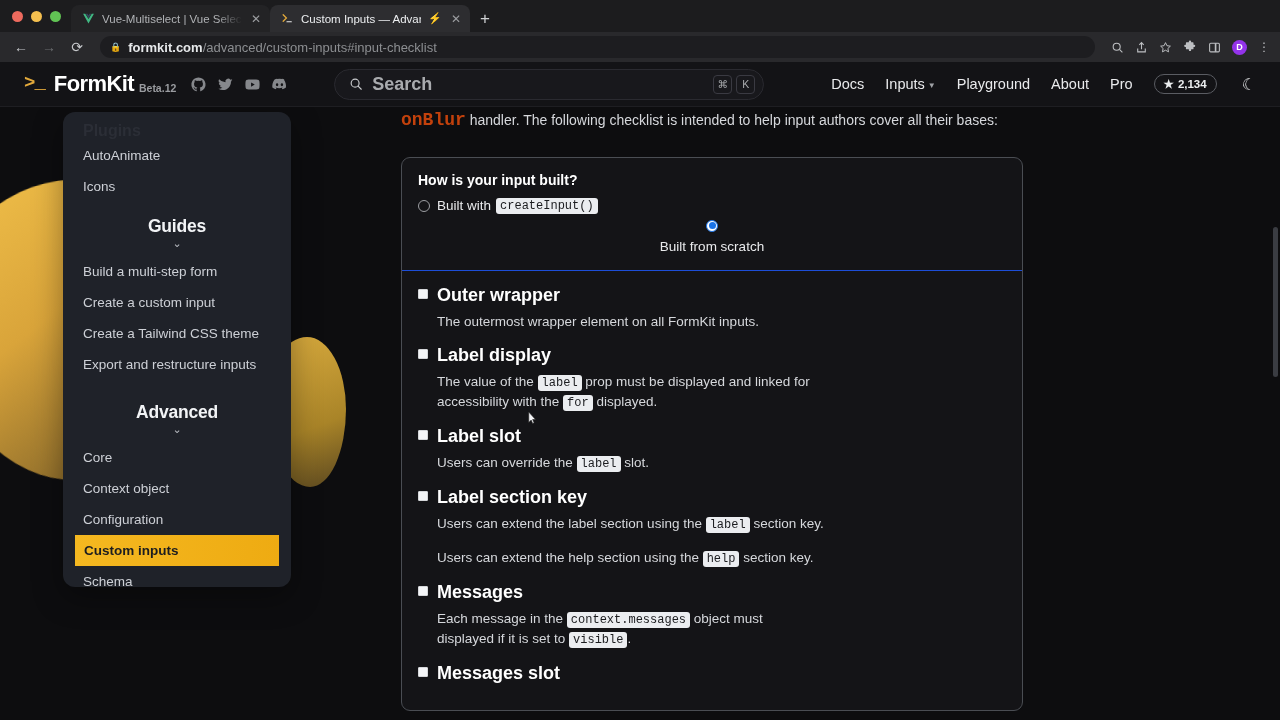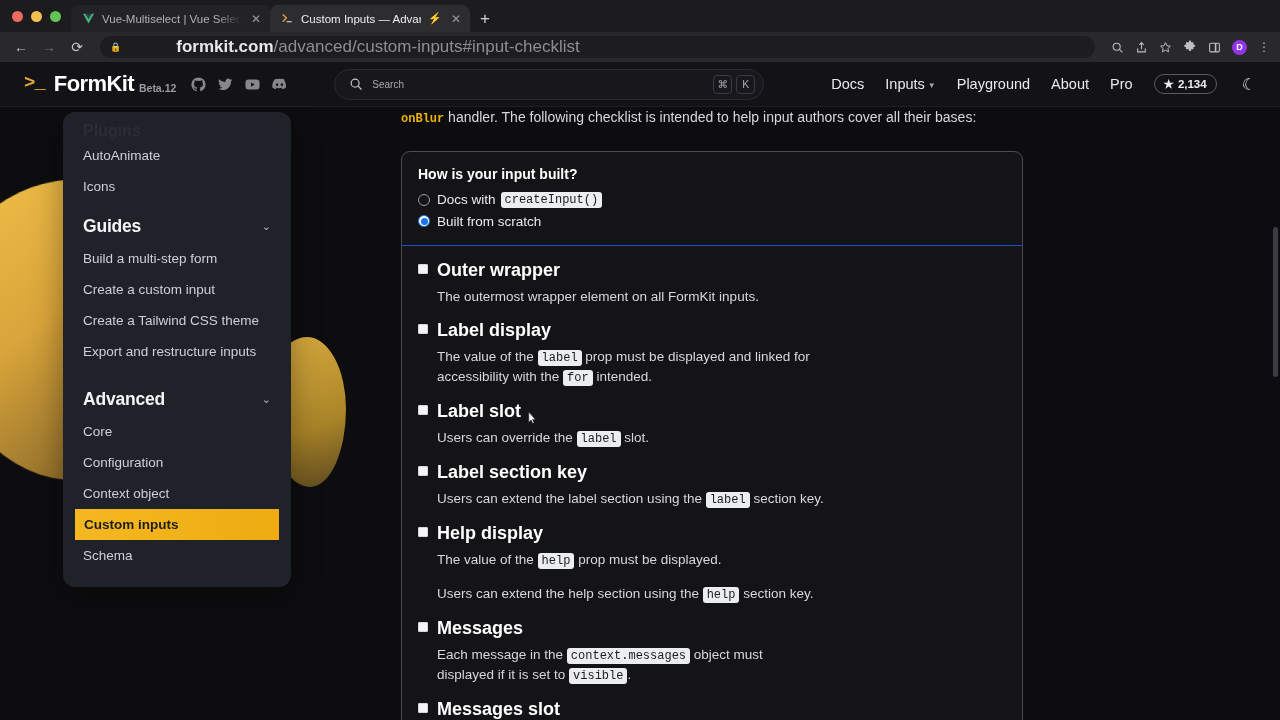--- a/index.html
+++ b/index.html
@@ -39,21 +39,21 @@
     height: 30px; background: #29292c; display: flex; align-items: center;
     padding: 0 10px; gap: 6px;
   }
   .navbtn { color:#c6c8cb; font-size:14px; width:22px; text-align:center; line-height:1; }
   .navbtn.dim { color:#6b6d70; }
   .omnibox {
     flex: 1; height: 22px; background: #1d1d20; border-radius: 11px;
     display: flex; align-items: center; padding: 0 10px; gap: 7px; margin: 0 6px;
   }
   .lock { font-size: 9px; color:#a8aaad; }
-  .url { font-size: 17px; color:#8c8e91; white-space:nowrap;margin-left:48px; }
+  .url { font-size: 13px; color:#8c8e91; white-space:nowrap; }
   .url b { color:#e6e8ea; font-weight: 700; }
   .tb-icons { display:flex; align-items:center; gap:11px; padding-left:4px; }
   .tb-ic { color:#bdbfc2; font-size:12px; display:flex; align-items:center; }
   .ext-dot { width:15px;height:15px;border-radius:50%;background:#9333ea;color:#fff;font-size:9px;display:flex;align-items:center;justify-content:center;font-weight:700;}
 
   
   .page { position: relative; width: 1280px; height: 658px; background:#0d0d0f; overflow:hidden; }
 
   .blob { position: absolute; filter: blur(0.4px); z-index: 0; }
   .blob1 {
@@ -81,21 +81,21 @@
   .soc { width:17px; height:17px; color:#86888c; display:flex; align-items:center; justify-content:center;}
   .soc svg { width:17px; height:17px; fill:#86888c; }
 
   .search-box {
     margin-left: 46px; width: 430px; height: 31px; border-radius: 16px;
     background: #18181c; border: 1px solid #2a2a30;
     display:flex; align-items:center; padding: 0 8px 0 14px; gap:9px;
   }
   .search-ic { width:14px; height:14px; flex:0 0 14px; }
   .search-ic svg { width:14px;height:14px; stroke:#c8cacd; fill:none; stroke-width:2;}
-  .search-ph { color:#a9abae; font-size:10px; flex:1; }
+  .search-ph { color:#a9abae; font-size:18px; flex:1;font-weight:bold; }
   .kbd { display:flex; gap:4px; }
   .key { min-width:19px; height:19px; border:1px solid #3a3a42; border-radius:4px; color:#a9abae; font-size:10.5px; display:flex;align-items:center;justify-content:center; padding:0 3px;}
 
   .nav-links { margin-left: auto; display:flex; align-items:center; gap:21px; }
   .nav-link { color:#e9eaec; font-size:14.5px; display:flex; align-items:center; gap:3px; }
   .caret { font-size:8px; color:#a0a2a6; position:relative; top:1px; }
   .stars {
     border:1px solid #5a5c62; border-radius: 11px; height:20px; padding:0 9px;
     display:flex;align-items:center;gap:4px;color:#eceef0;font-size:11.5px;font-weight:600;
   }
@@ -106,39 +106,39 @@
 
   .sidebar {
     position: relative; z-index: 2; margin-left: 63px; margin-top: 5px;
     width: 228px; height: 475px;
     background: #1f2229; border-radius: 12px;
     padding: 10px 0 0 0; overflow: hidden;
     box-shadow: 0 10px 30px rgba(0,0,0,.35);
   }
   .sb-sec-ghost { color:#2b2e36; font-size:16px; font-weight:700; padding: 0 20px; height:18px; overflow:hidden; }
   .sb-item { color:#cdd0d6; font-size:13.5px; padding: 8px 20px; }
-  .sb-head { display:flex; align-items:center; justify-content:space-between; padding: 14px 20px 6px 20px; }
+  .sb-head { display:flex; align-items:center; justify-content:space-between; padding: 14px 20px 6px 20px; flex-direction: column; }
   .sb-head-t { color:#f2f4f6; font-size:17.5px; font-weight:700; letter-spacing:-0.2px;}
   .sb-chev { color:#b7bac0; font-size:11px; }
   .sb-item.active {
     background: linear-gradient(90deg,#f5b820 0%, #eeab12 100%);
     color:#1c1d20; font-weight:700; border-radius:0; margin: 0 12px; padding: 8px 9px;
   }
 
   
   .content { position:relative; z-index:2; flex:1; padding-left: 110px; padding-right: 30px; margin-top: 0; }
   .lead {
     color:#d6d8dc; font-size:14px; line-height:1.55; margin-bottom: 22px; max-width: 625px;
   }
   code.inline {
     font-family:"Liberation Mono", monospace; font-size:12px;
     background:#ebedf0; color:#1b1c1f; border-radius:3px; padding: 1px 4px;
     white-space:nowrap;
   }
-  .lead code.inline { background: transparent; color:#eab308; padding:0; font-size:12px; font-weight:700; }
+  .lead code.inline { background: transparent; color:#c2410c; padding:0; font-size:18px; font-weight:700; }
 
   .panel {
     width: 622px; border: 1px solid #4a4d53; border-radius: 9px;
     background: #141417; overflow: hidden;
   }
   .panel-top { padding: 14px 16px 16px 16px; border-bottom: 1px solid #1d4ed8; }
   .panel-q { color:#fff; font-size:14px; font-weight:700; margin-bottom:10px; }
   .radio-row { display:flex; align-items:center; gap:7px; margin-bottom:6px; }
   .radio {
     width:12px;height:12px;border-radius:50%;border:1.5px solid #9c9ea2; flex:0 0 12px;
@@ -336,44 +336,44 @@
         <div class="sb-item">Build a multi-step form</div>
         <div class="sb-item">Create a custom input</div>
         <div class="sb-item">Create a Tailwind CSS theme</div>
         <div class="sb-item">Export and restructure inputs</div>
 
         <div class="sb-head" style="padding-top:22px;justify-content:space-between;">
           <span class="sb-head-t">Advanced</span>
           <span class="sb-chev">⌄</span>
         </div>
         <div class="sb-item">Core</div>
+        <div class="sb-item">Context object</div>
         <div class="sb-item">Configuration</div>
-        <div class="sb-item">Context object</div>
         <div class="sb-item active">Custom inputs</div>
         <div class="sb-item">Schema</div>
       </aside>
 
       <main class="content">
         <p class="lead">
           <code class="inline">onBlur</code><span> handler. The following checklist is intended to help input authors cover all their bases:</span>
         </p>
 
         <section class="panel">
           <div class="panel-top">
             <div class="panel-q">How is your input built?</div>
 
             <label class="radio-row">
               <span class="radio"></span>
               <span class="radio-lbl">
-                <span>Docs with </span>
+                <span>Built with </span>
                   <code class="inline">createInput()</code>
               </span>
             </label>
 
-            <label class="radio-row" style="margin-bottom:0;">
+            <label class="radio-row" style="margin-bottom:0;flex-direction:column;">
               <span class="radio checked"></span>
               <span class="radio-lbl">
                 <span>Built from scratch</span>
               </span>
             </label>
           </div>
 
           <div class="checklist">
 
             <div class="ck-item">
@@ -385,21 +385,21 @@
                 <span>The outermost wrapper element on all FormKit inputs.</span>
               </div>
             </div>
 
             <div class="ck-item">
               <div class="ck-head">
                 <span class="ck-box"></span>
                 <span class="ck-title">Label display</span>
               </div>
               <div class="ck-desc">
-                <span>The value of the </span><code class="inline">label</code><span> prop must be displayed and linked for accessibility with the </span><code class="inline">for</code><span> intended.</span>
+                <span>The value of the </span><code class="inline">label</code><span> prop must be displayed and linked for accessibility with the </span><code class="inline">for</code><span> displayed.</span>
               </div>
             </div>
 
             <div class="ck-item">
               <div class="ck-head">
                 <span class="ck-box"></span>
                 <span class="ck-title">Label slot</span>
               </div>
               <div class="ck-desc">
                 <span>Users can override the </span><code class="inline">label</code><span> slot.</span>
@@ -409,29 +409,20 @@
             <div class="ck-item">
               <div class="ck-head">
                 <span class="ck-box"></span>
                 <span class="ck-title">Label section key</span>
               </div>
               <div class="ck-desc" style="max-width:480px;">
                 <span>Users can extend the label section using the </span><code class="inline">label</code><span> section key.</span>
               </div>
             </div>
 
-            <div class="ck-item">
-              <div class="ck-head">
-                <span class="ck-box"></span>
-                <span class="ck-title">Help display</span>
-              </div>
-              <div class="ck-desc">
-                <span>The value of the </span><code class="inline">help</code><span> prop must be displayed.</span>
-              </div>
-            </div>
 
 
             <div class="ck-item">
               <div class="ck-desc" style="max-width:480px;">
                 <span>Users can extend the help section using the </span><code class="inline">help</code><span> section key.</span>
               </div>
             </div>
 
             <div class="ck-item">
               <div class="ck-head">

